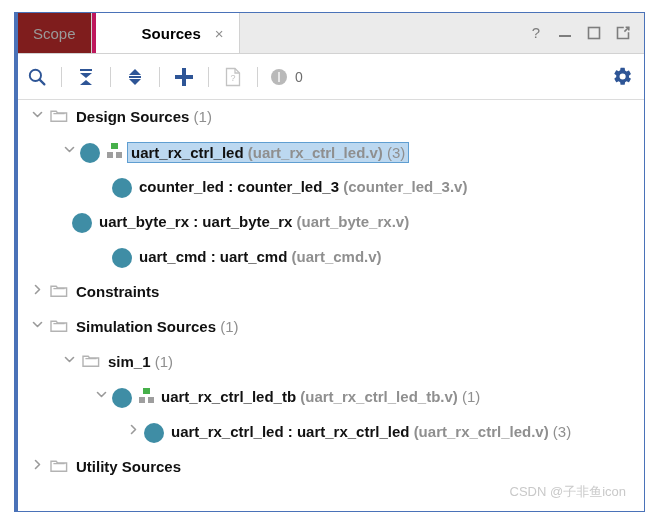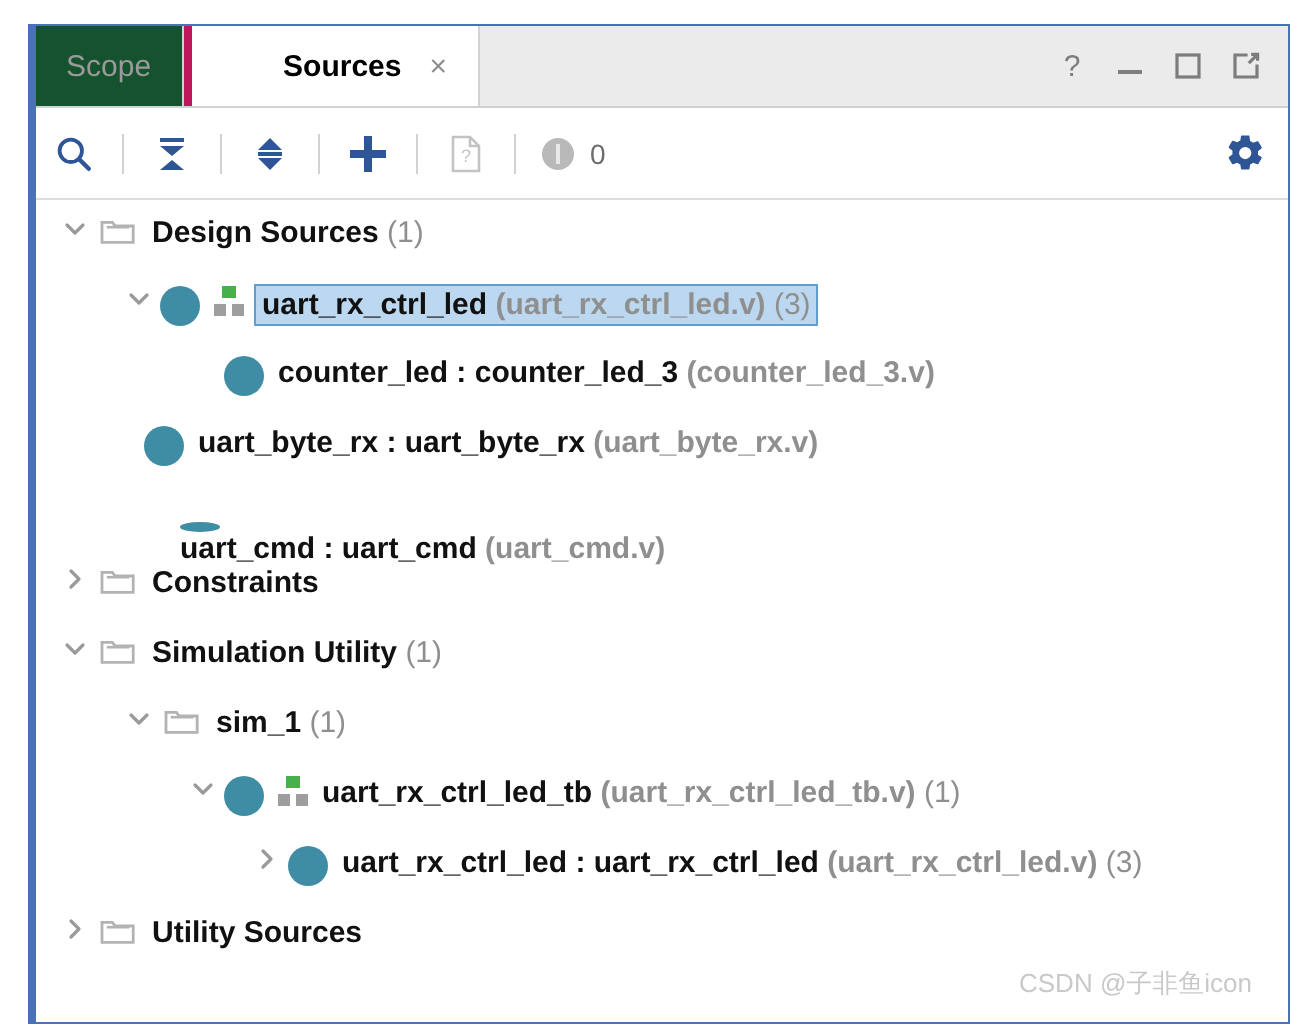--- a/index.html
+++ b/index.html
@@ -33,21 +33,21 @@
     border-bottom: 1px solid #d2d2d2;
     display: flex;
     align-items: stretch;
   }
   .tab {
     display: flex;
     align-items: center;
     padding: 0 15px;
     font-size: 15px;
     color: #9a9a9a;
-    background: #14532d;
+    background: #7f1d1d;
     border-right: 1px solid #d2d2d2;
     cursor: default;
     user-select: none;
     white-space: nowrap;
   }
   .tab.active {
     background: #ffffff;
     color: #000000;
     font-weight: bold;
     border-right: 1px solid #d2d2d2;
@@ -391,21 +391,21 @@
       </div>
       <div class="row" style="padding-left: 32px;">
         <span class="twisty blank">
           <svg width="13" height="13" viewBox="0 0 13 13">
             <path d="M2.5 4.5 L6.5 8.5 L10.5 4.5" fill="none" stroke="#9a9a9a" stroke-width="1.6" stroke-linecap="round" stroke-linejoin="round"></path>
           </svg>
         </span>
         <span class="icon-circle"></span>
         <span class="label"><span class="plain">uart_byte_rx : uart_byte_rx</span> <span class="dim">(uart_byte_rx.v)</span></span>
       </div>
-      <div class="row" style="padding-left: 72px; flex-direction: column;">
+      <div class="row" style="padding-left: 72px;">
         <span class="twisty blank">
           <svg width="13" height="13" viewBox="0 0 13 13">
             <path d="M2.5 4.5 L6.5 8.5 L10.5 4.5" fill="none" stroke="#9a9a9a" stroke-width="1.6" stroke-linecap="round" stroke-linejoin="round"></path>
           </svg>
         </span>
         <span class="icon-circle"></span>
         <span class="label"><span class="plain">uart_cmd : uart_cmd</span> <span class="dim">(uart_cmd.v)</span></span>
       </div>
       <div class="row" style="padding-left: 8px;">
         <span class="twisty">
@@ -426,21 +426,21 @@
           <svg width="13" height="13" viewBox="0 0 13 13">
             <path d="M2.5 4.5 L6.5 8.5 L10.5 4.5" fill="none" stroke="#9a9a9a" stroke-width="1.6" stroke-linecap="round" stroke-linejoin="round"></path>
           </svg>
         </span>
         <span class="icon-folder">
           <svg width="18" height="15" viewBox="0 0 18 15">
             <path d="M1 13.2 V3.2 H6.2 L7.6 5 H16.6 V13.2 Z" fill="none" stroke="#b3b3b3" stroke-width="1.4"></path>
             <path d="M3.4 5.6 H14.6" stroke="#b3b3b3" stroke-width="1.3"></path>
           </svg>
         </span>
-        <span class="label"><span class="plain">Simulation Utility</span> <span class="cnt">(1)</span></span>
+        <span class="label"><span class="plain">Simulation Sources</span> <span class="cnt">(1)</span></span>
       </div>
       <div class="row" style="padding-left: 40px;">
         <span class="twisty">
           <svg width="13" height="13" viewBox="0 0 13 13">
             <path d="M2.5 4.5 L6.5 8.5 L10.5 4.5" fill="none" stroke="#9a9a9a" stroke-width="1.6" stroke-linecap="round" stroke-linejoin="round"></path>
           </svg>
         </span>
         <span class="icon-folder">
           <svg width="18" height="15" viewBox="0 0 18 15">
             <path d="M1 13.2 V3.2 H6.2 L7.6 5 H16.6 V13.2 Z" fill="none" stroke="#b3b3b3" stroke-width="1.4"></path>

